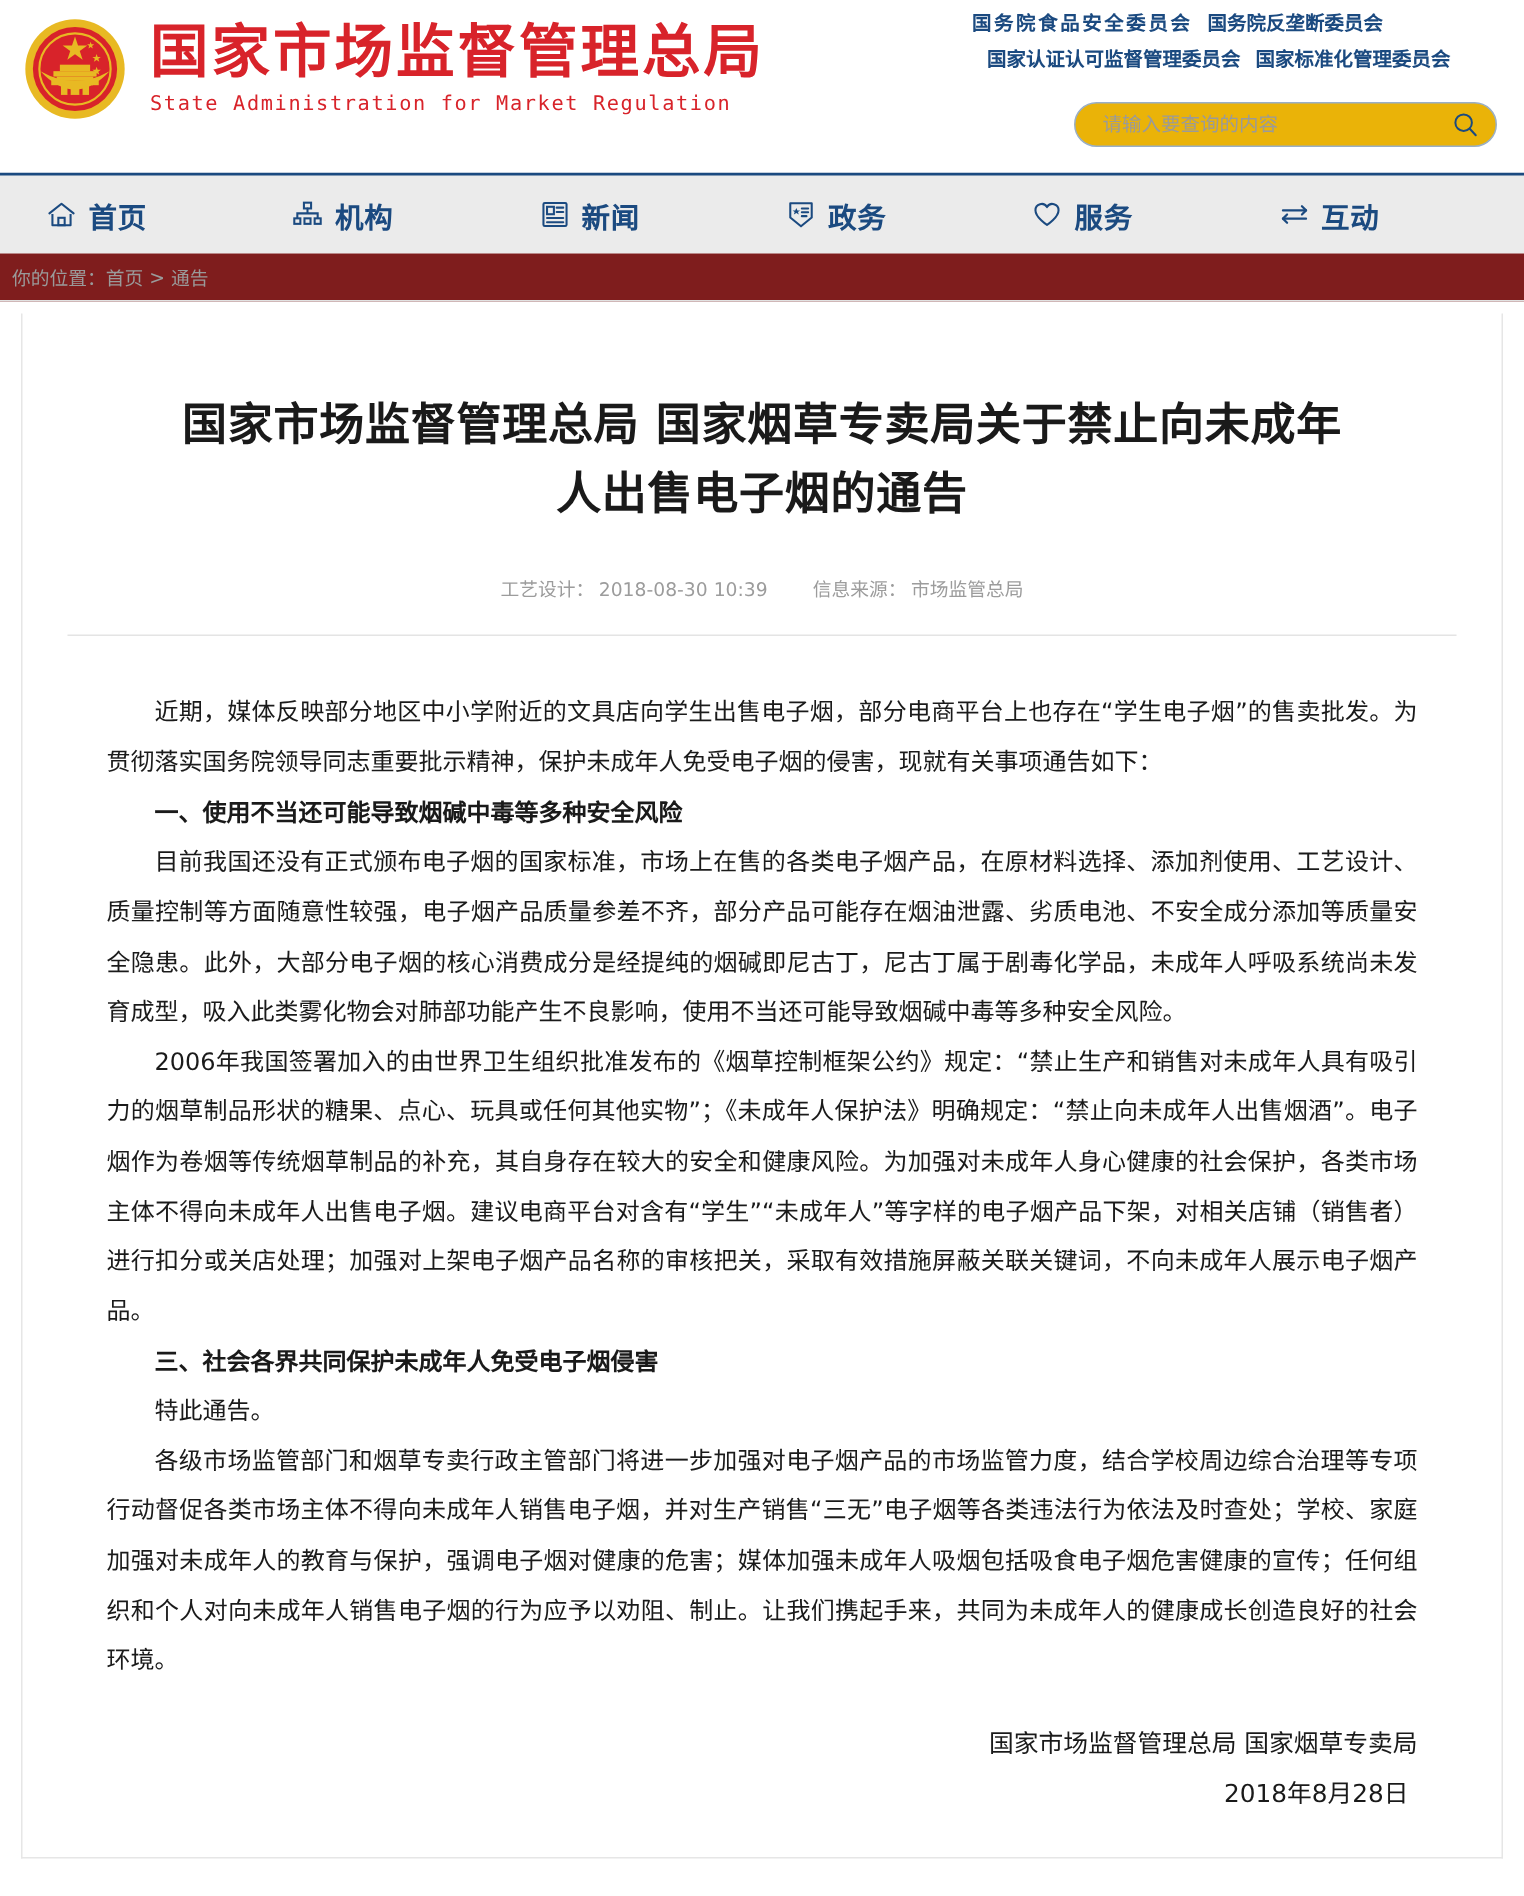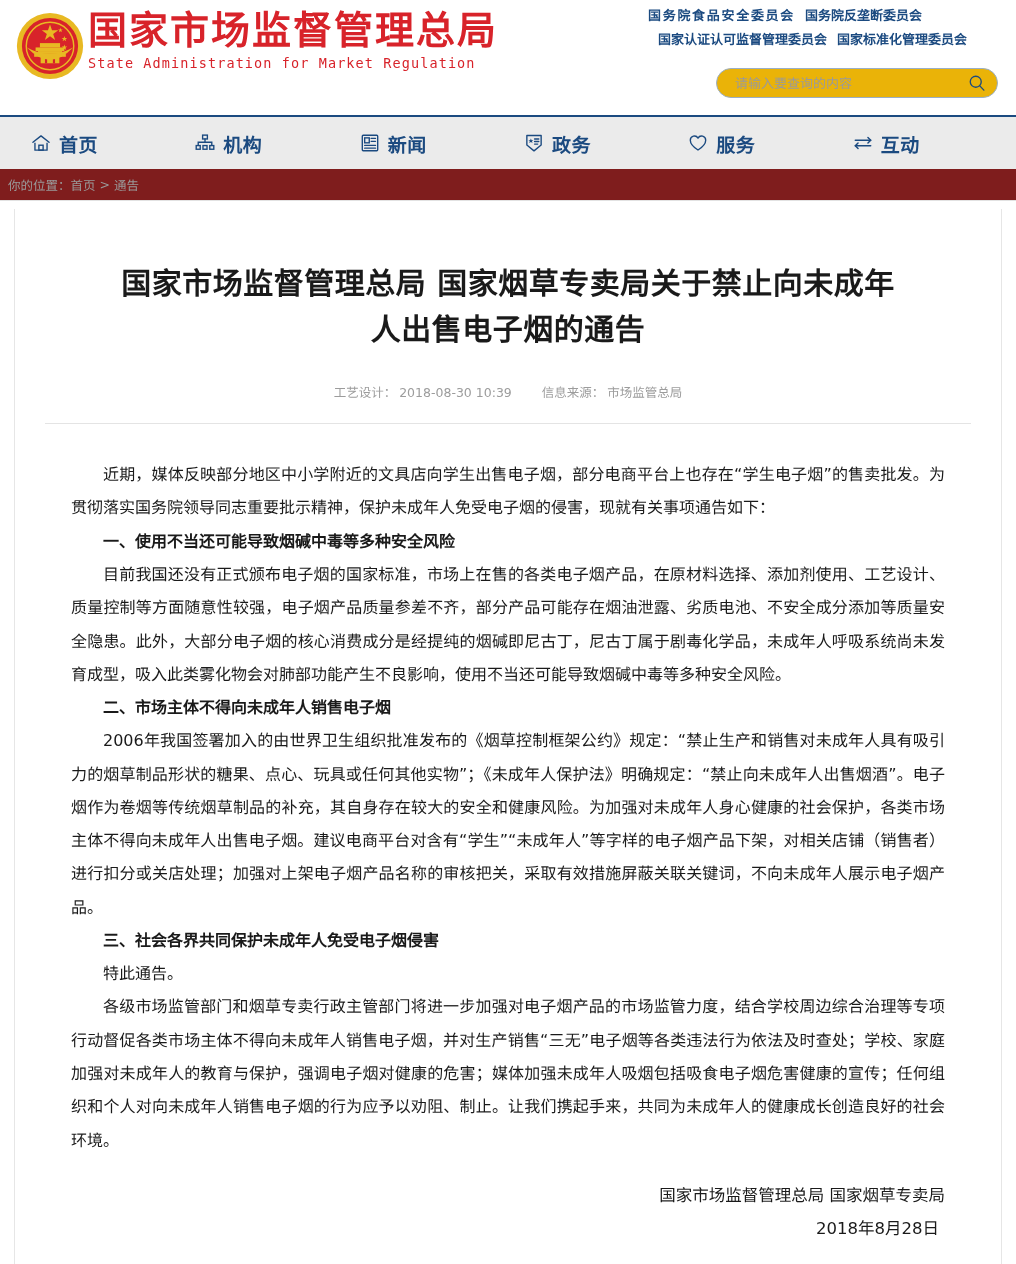--- a/index.html
+++ b/index.html
@@ -16,22 +16,22 @@
   .header {
     position: relative;
     height: 115px;
     background: #ffffff;
     padding: 0;
   }
   .brand {
     position: absolute;
     left: 14px; top: 10px;
     display: flex;
-    align-items: flex-start;
-    gap: 2px;
+    align-items: center;
+    gap: 14px;
   }
   .emblem { width: 72px; height: 72px; position: relative; flex: 0 0 auto; }
   .brand-text { display: flex; flex-direction: column; justify-content: center; }
   .brand-cn {
     font-family: "DejaVu Sans", "Liberation Sans", sans-serif;
     font-size: 39px;
     font-weight: bold;
     letter-spacing: 2px;
     color: #d8232a;
     line-height: 1.08;
@@ -333,21 +333,20 @@
         <span>信息来源：</span><span class="val">市场监管总局</span>
       </span>
     </div>
 
     <div class="divider"></div>
 
     <div class="body">
       <p>近期，媒体反映部分地区中小学附近的文具店向学生出售电子烟，部分电商平台上也存在“学生电子烟”的售卖批发。为贯彻落实国务院领导同志重要批示精神，保护未成年人免受电子烟的侵害，现就有关事项通告如下：</p>
       <p class="heading">一、使用不当还可能导致烟碱中毒等多种安全风险</p>
       <p>目前我国还没有正式颁布电子烟的国家标准，市场上在售的各类电子烟产品，在原材料选择、添加剂使用、工艺设计、质量控制等方面随意性较强，电子烟产品质量参差不齐，部分产品可能存在烟油泄露、劣质电池、不安全成分添加等质量安全隐患。此外，大部分电子烟的核心消费成分是经提纯的烟碱即尼古丁，尼古丁属于剧毒化学品，未成年人呼吸系统尚未发育成型，吸入此类雾化物会对肺部功能产生不良影响，使用不当还可能导致烟碱中毒等多种安全风险。</p>
-      <p class="heading">二、市场主体不得向未成年人销售电子烟</p>
       <p>2006年我国签署加入的由世界卫生组织批准发布的《烟草控制框架公约》规定：“禁止生产和销售对未成年人具有吸引力的烟草制品形状的糖果、点心、玩具或任何其他实物”；《未成年人保护法》明确规定：“禁止向未成年人出售烟酒”。电子烟作为卷烟等传统烟草制品的补充，其自身存在较大的安全和健康风险。为加强对未成年人身心健康的社会保护，各类市场主体不得向未成年人出售电子烟。建议电商平台对含有“学生”“未成年人”等字样的电子烟产品下架，对相关店铺（销售者）进行扣分或关店处理；加强对上架电子烟产品名称的审核把关，采取有效措施屏蔽关联关键词，不向未成年人展示电子烟产品。</p>
       <p class="heading">三、社会各界共同保护未成年人免受电子烟侵害</p>
       <p>特此通告。</p>
       <p>各级市场监管部门和烟草专卖行政主管部门将进一步加强对电子烟产品的市场监管力度，结合学校周边综合治理等专项行动督促各类市场主体不得向未成年人销售电子烟，并对生产销售“三无”电子烟等各类违法行为依法及时查处；学校、家庭加强对未成年人的教育与保护，强调电子烟对健康的危害；媒体加强未成年人吸烟包括吸食电子烟危害健康的宣传；任何组织和个人对向未成年人销售电子烟的行为应予以劝阻、制止。让我们携起手来，共同为未成年人的健康成长创造良好的社会环境。</p>
     </div>
 
     <div class="sign">
       <div class="line1">国家市场监督管理总局  国家烟草专卖局</div>
       <div class="line2">2018年8月28日</div>
     </div>

